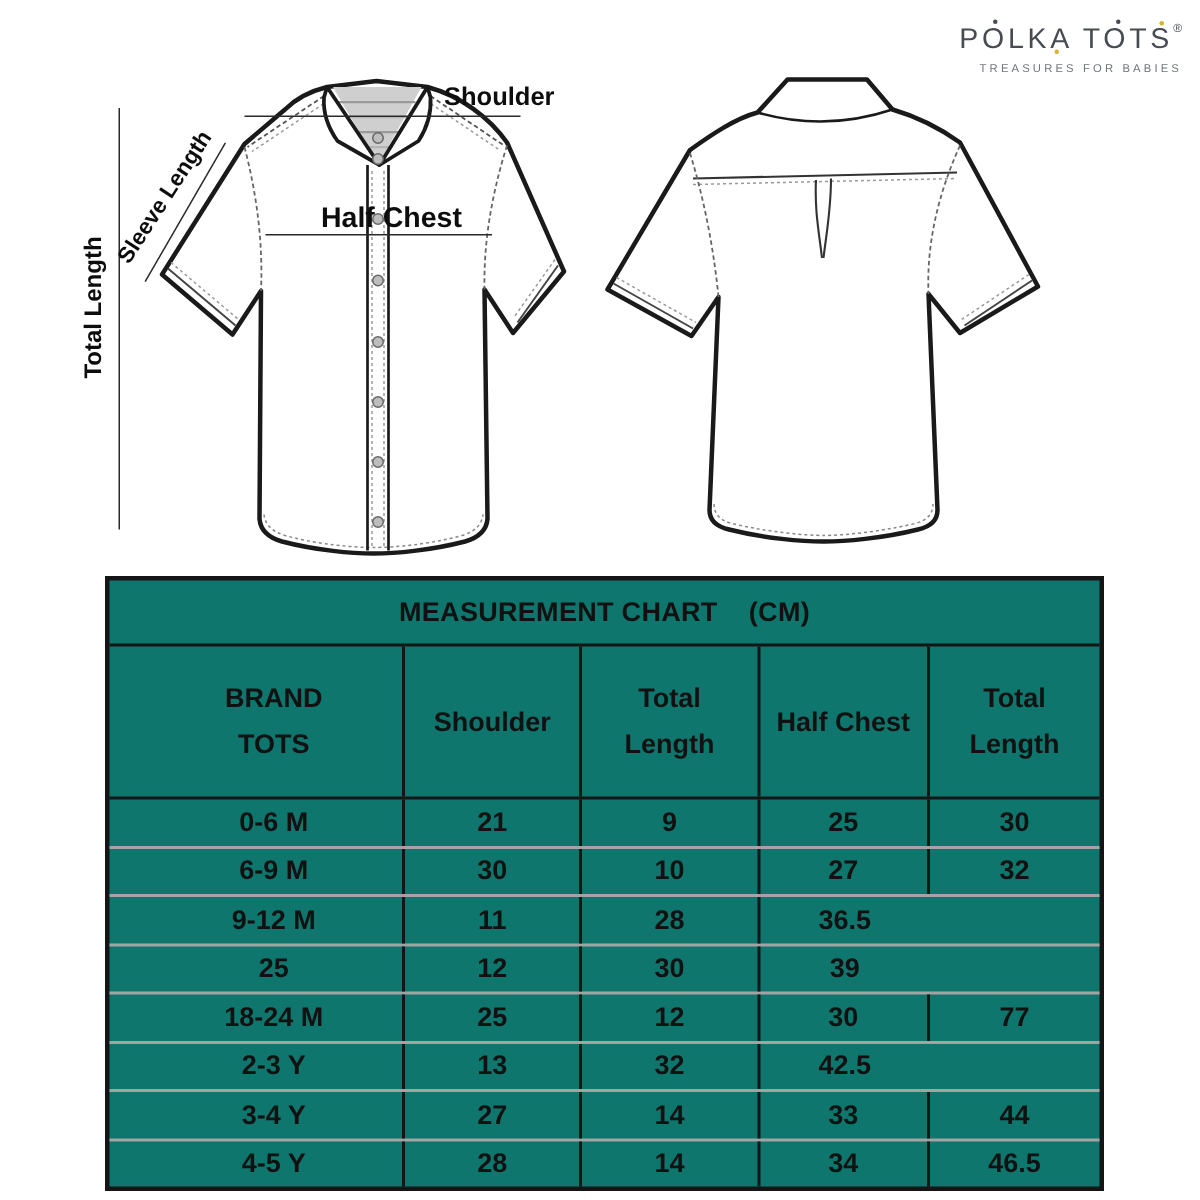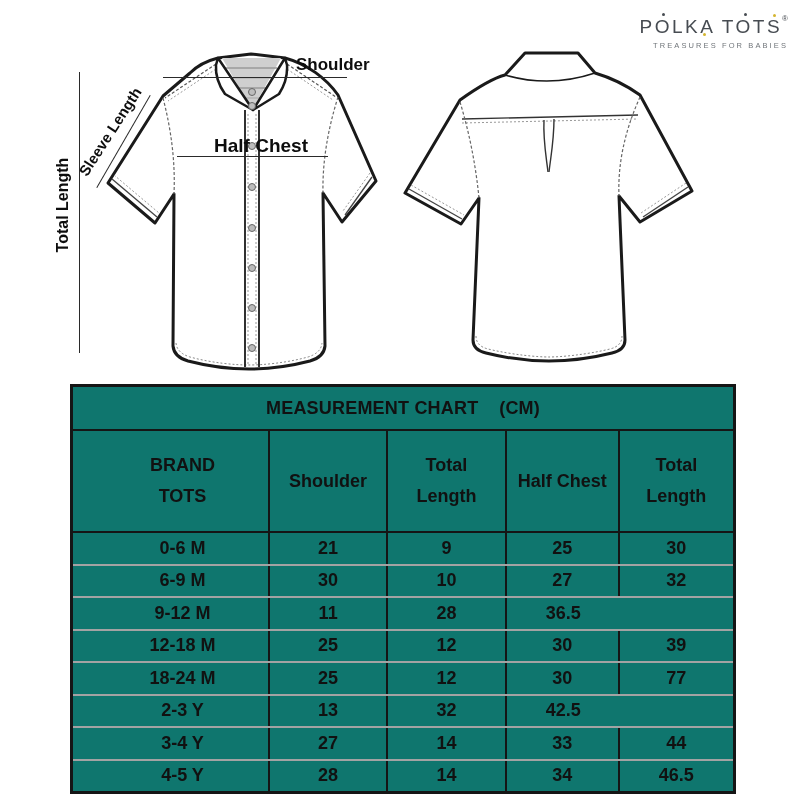--- a/index.html
+++ b/index.html
@@ -191,21 +191,20 @@
       <div class="mt-cell">27</div>
       <div class="mt-cell">32</div>
     </div>
     <div class="mt-row mt-data">
       <div class="mt-cell">9-12 M</div>
       <div class="mt-cell">11</div>
       <div class="mt-cell">28</div>
       <div class="mt-cell">36.5</div>
     </div>
     <div class="mt-row mt-data">
-      <div class="mt-cell">12-18 M</div>
       <div class="mt-cell">25</div>
       <div class="mt-cell">12</div>
       <div class="mt-cell">30</div>
       <div class="mt-cell">39</div>
     </div>
     <div class="mt-row mt-data">
       <div class="mt-cell">18-24 M</div>
       <div class="mt-cell">25</div>
       <div class="mt-cell">12</div>
       <div class="mt-cell">30</div>

